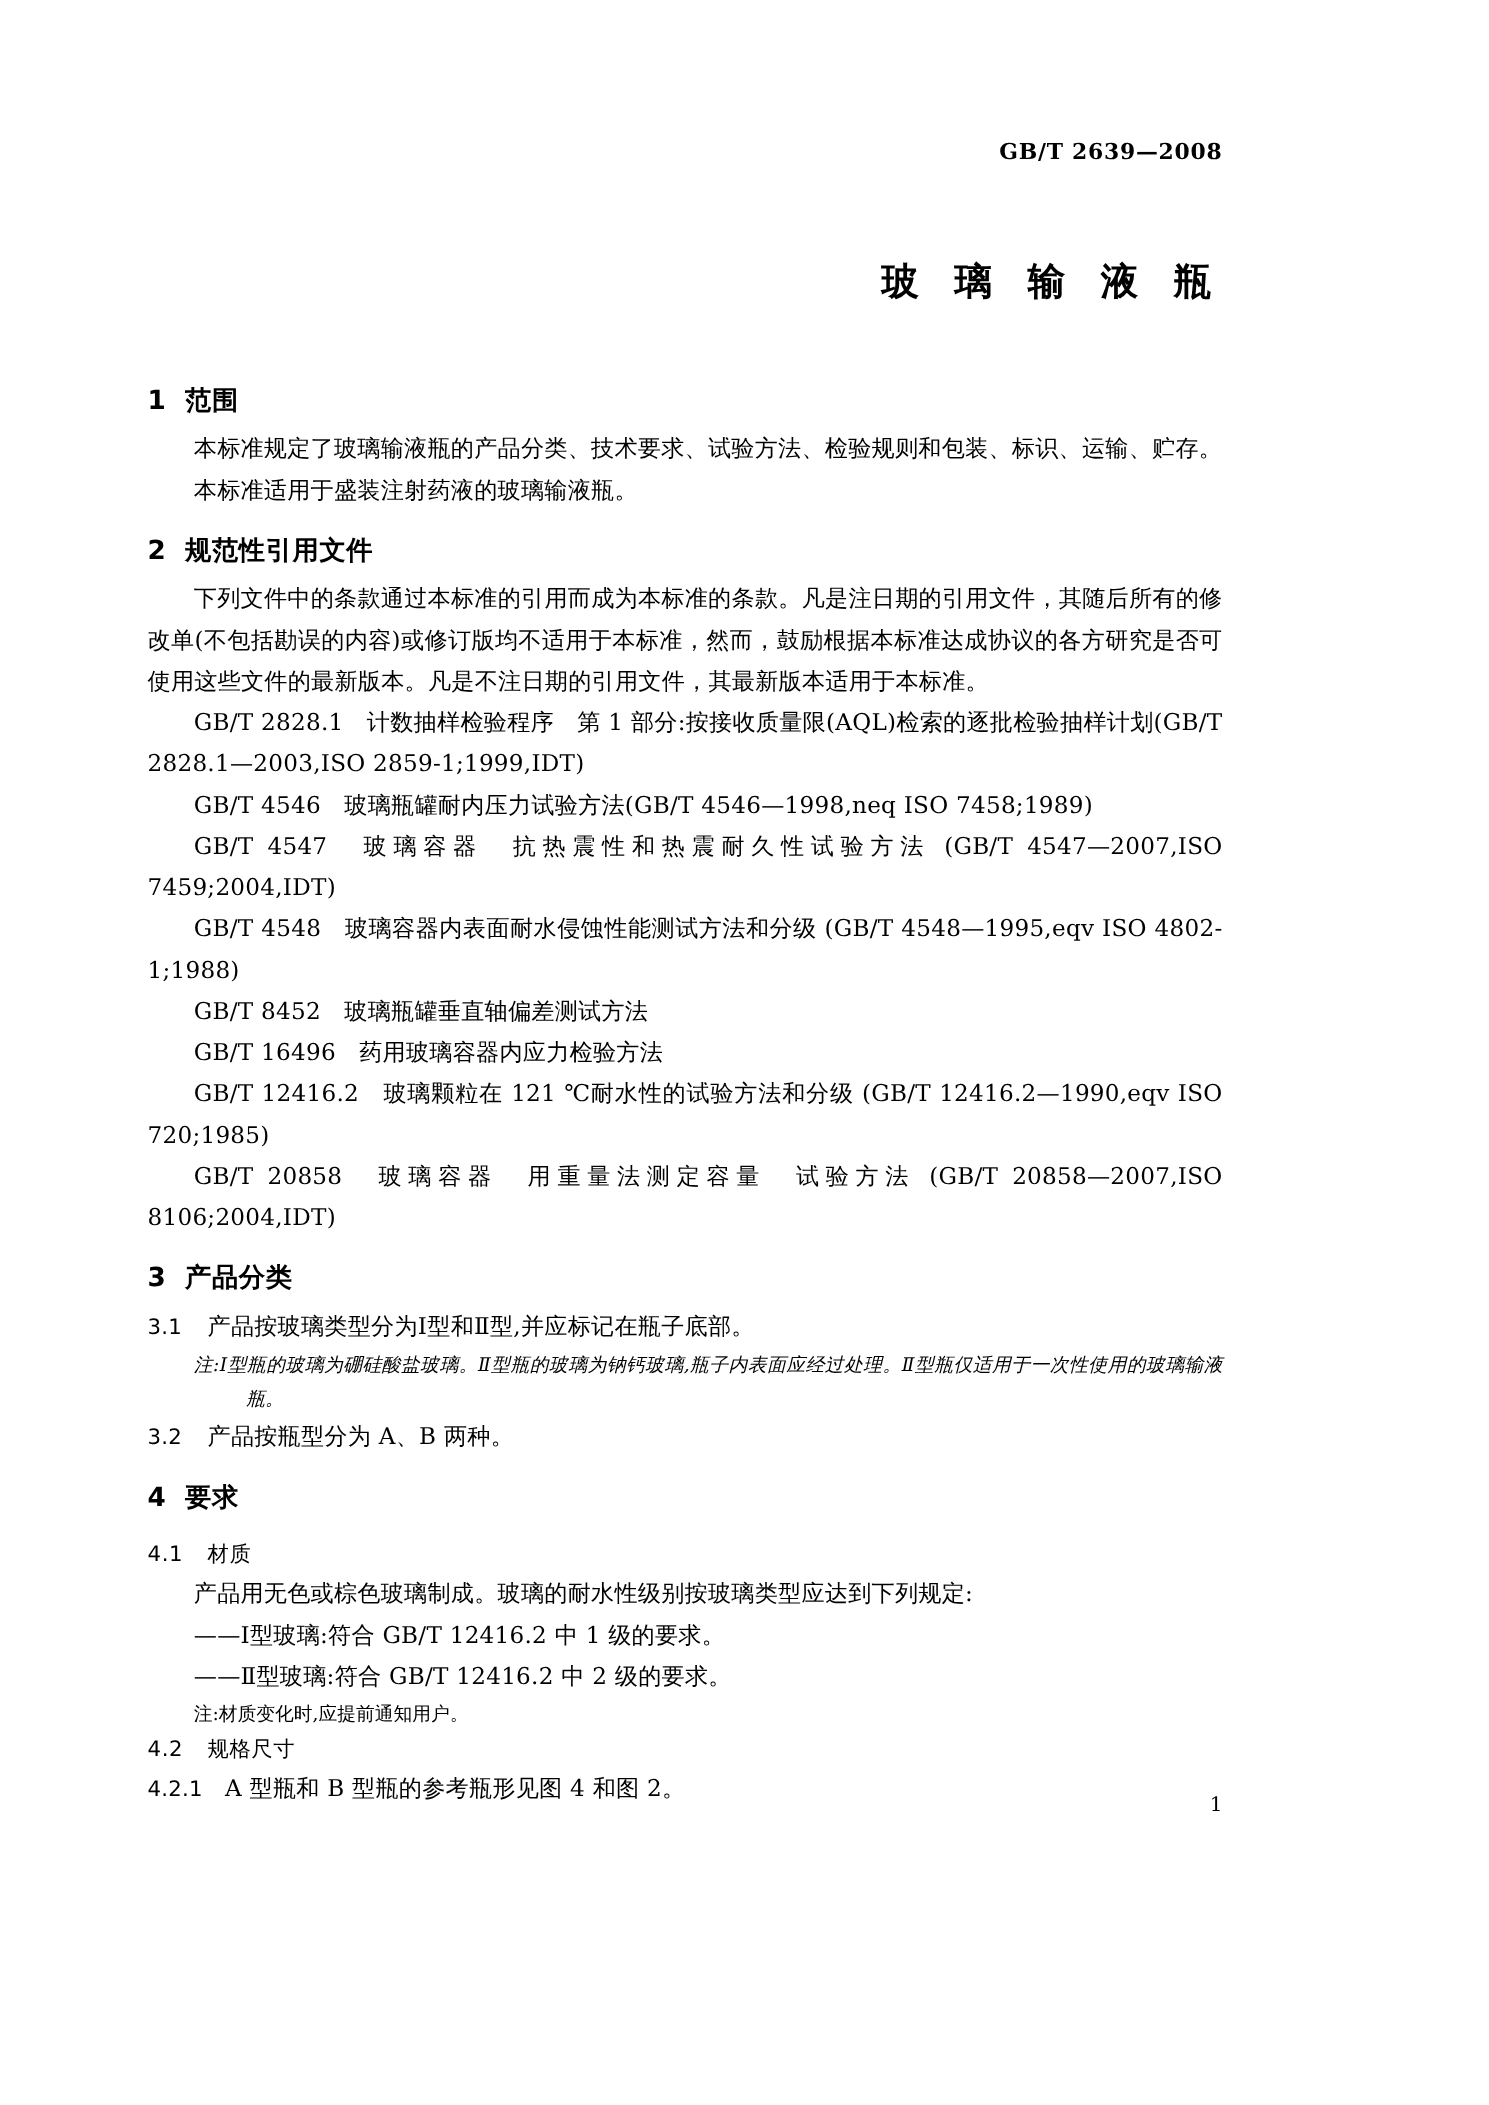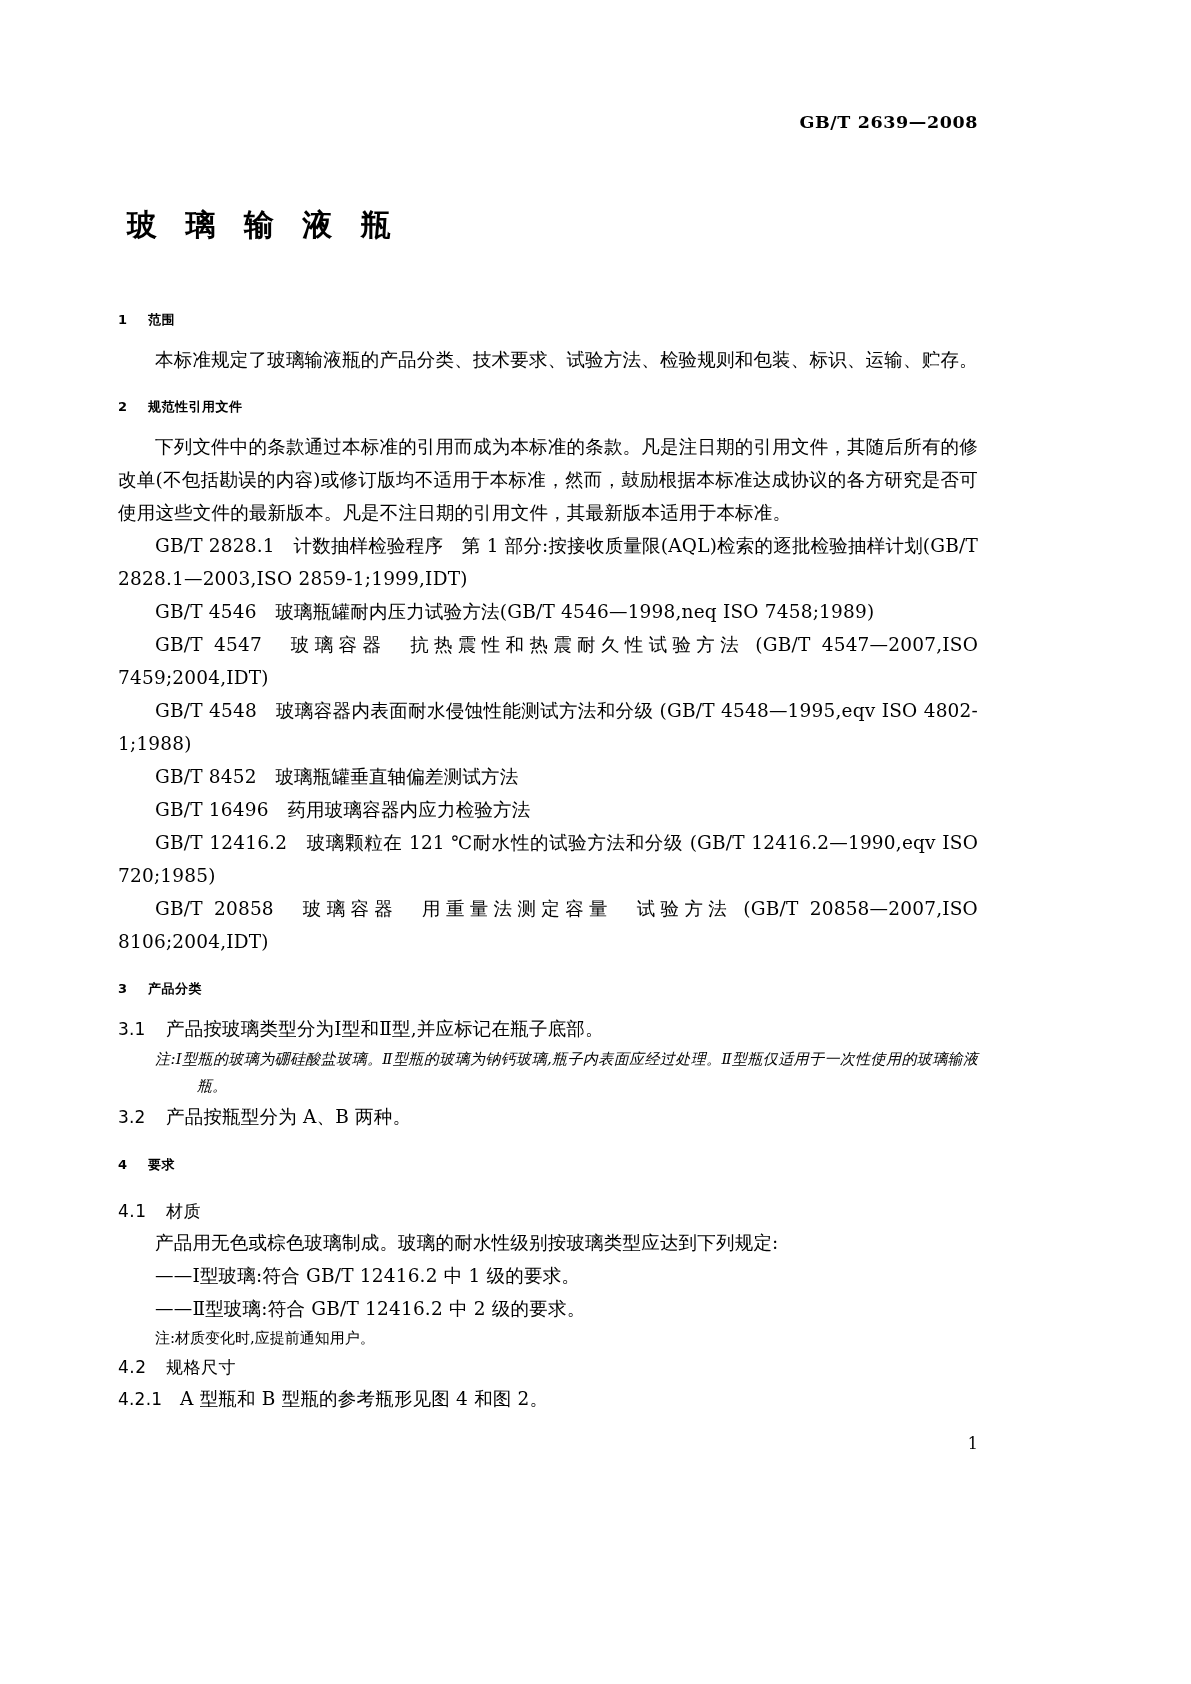--- a/index.html
+++ b/index.html
@@ -36,38 +36,38 @@
     font-size: 17.5px;
     letter-spacing: 0.6px;
     white-space: nowrap;
   }
   
   .doc-title {
     position: absolute;
     left: 0;
     top: 205px;
     width: 860px;
-    text-align: left;
+    text-align: right;
     font-family: "DejaVu Sans", "Liberation Sans", sans-serif;
     font-weight: bold;
     font-size: 30px;
     letter-spacing: 9px;
     text-indent: 9px;
   }
   .body-flow {
     position: absolute;
     left: 0;
     top: 305px;
     width: 860px;
   }
   
   .h1 {
     font-family: "DejaVu Sans", "Liberation Sans", sans-serif;
     font-weight: bold;
-    font-size: 13px;
+    font-size: 21px;
     margin: 0;
     padding: 0;
     line-height: 30px;
     letter-spacing: 0.5px;
   }
   .h1 .num {
     display: inline-block;
     width: 30px;
   }
   .h2 {
@@ -151,20 +151,21 @@
 
     <div class="doc-title">玻 璃 输 液 瓶</div>
 
     <div class="body-flow">
 
       <div class="h1">
         <span class="num">1</span><span>范围</span>
       </div>
       <div class="gap-sm"></div>
       <p class="p indent">本标准规定了玻璃输液瓶的产品分类、技术要求、试验方法、检验规则和包装、标识、运输、贮存。</p>
+      <p class="p indent">本标准适用于盛装注射药液的玻璃输液瓶。</p>
 
       <div class="gap-md"></div>
 
       <div class="h1">
         <span class="num">2</span><span>规范性引用文件</span>
       </div>
       <div class="gap-sm"></div>
       <p class="p indent">下列文件中的条款通过本标准的引用而成为本标准的条款。凡是注日期的引用文件，其随后所有的修改单(不包括勘误的内容)或修订版均不适用于本标准，然而，鼓励根据本标准达成协议的各方研究是否可使用这些文件的最新版本。凡是不注日期的引用文件，其最新版本适用于本标准。</p>
       <p class="p hang">GB/T 2828.1　计数抽样检验程序　第 1 部分:按接收质量限(AQL)检索的逐批检验抽样计划(GB/T 2828.1—2003,ISO 2859-1;1999,IDT)</p>
       <p class="p hang">GB/T 4546　玻璃瓶罐耐内压力试验方法(GB/T 4546—1998,neq ISO 7458;1989)</p>

